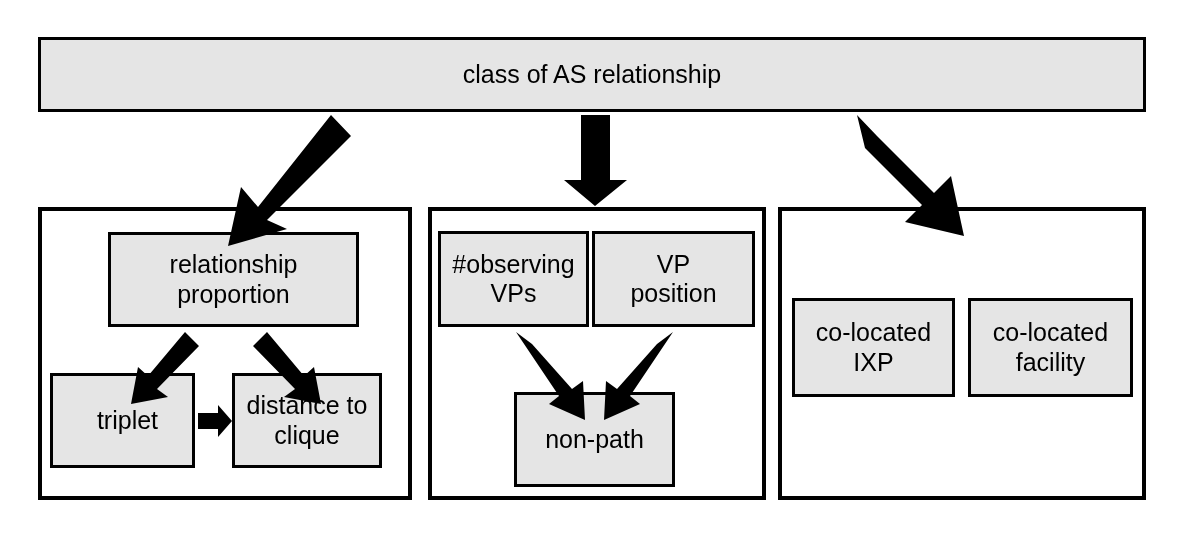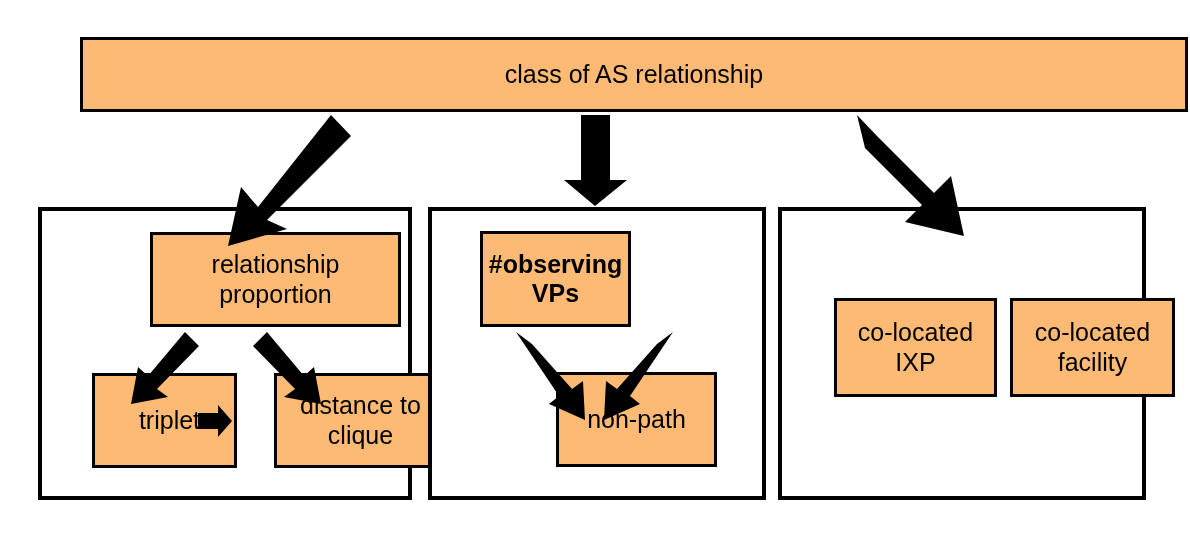--- a/index.html
+++ b/index.html
@@ -13,29 +13,28 @@
   #canvas {
     position: relative;
     width: 1190px;
     height: 544px;
     background: #ffffff;
     overflow: hidden;
   }
   .box {
     position: absolute;
     box-sizing: border-box;
-    background: #fdba74;
+    background: #e5e5e5;
     border: 3px solid #000000;
     display: flex;
     align-items: center;
     justify-content: center;
     text-align: center;
     color: #000000;
     line-height: 1.18;
-    margin-left: 42px;
   }
   .panel {
     position: absolute;
     box-sizing: border-box;
     background: #ffffff;
     border: 4px solid #000000;
   }
   .root-box {
     font-size: 25px;
   }
@@ -63,32 +62,35 @@
   <div class="panel" style="left:38px; top:207px; width:374px; height:293px;"></div>
 
   <div class="box inner-box" style="left:108px; top:232px; width:251px; height:95px;">
     <span>relationship<br>proportion</span>
   </div>
 
   <div class="box inner-box" style="left:50px; top:373px; width:145px; height:95px;padding-left:10px;">
     <span>triplet</span>
   </div>
 
-  <div class="box inner-box" style="left:232px; top:373px; width:173px; height:95px;">
+  <div class="box inner-box" style="left:232px; top:373px; width:150px; height:95px;">
     <span>distance to<br>clique</span>
   </div>
 
   <div class="panel" style="left:428px; top:207px; width:338px; height:293px;"></div>
 
-  <div class="box inner-box" style="left:438px; top:231px; width:151px; height:96px;font-weight:bold;">
+  <div class="box inner-box" style="left:438px; top:231px; width:151px; height:96px;">
     <span>#observing<br>VPs</span>
   </div>
 
+  <div class="box inner-box" style="left:592px; top:231px; width:163px; height:96px;">
+    <span>VP<br>position</span>
+  </div>
 
-  <div class="box inner-box" style="left:514px; top:372px; width:161px; height:95px;">
+  <div class="box inner-box" style="left:514px; top:392px; width:161px; height:95px;">
     <span>non-path</span>
   </div>
 
   <div class="panel" style="left:778px; top:207px; width:368px; height:293px;"></div>
 
   <div class="box inner-box" style="left:792px; top:298px; width:163px; height:99px;">
     <span>co-located<br>IXP</span>
   </div>
 
   <div class="box inner-box" style="left:968px; top:298px; width:165px; height:99px;">

